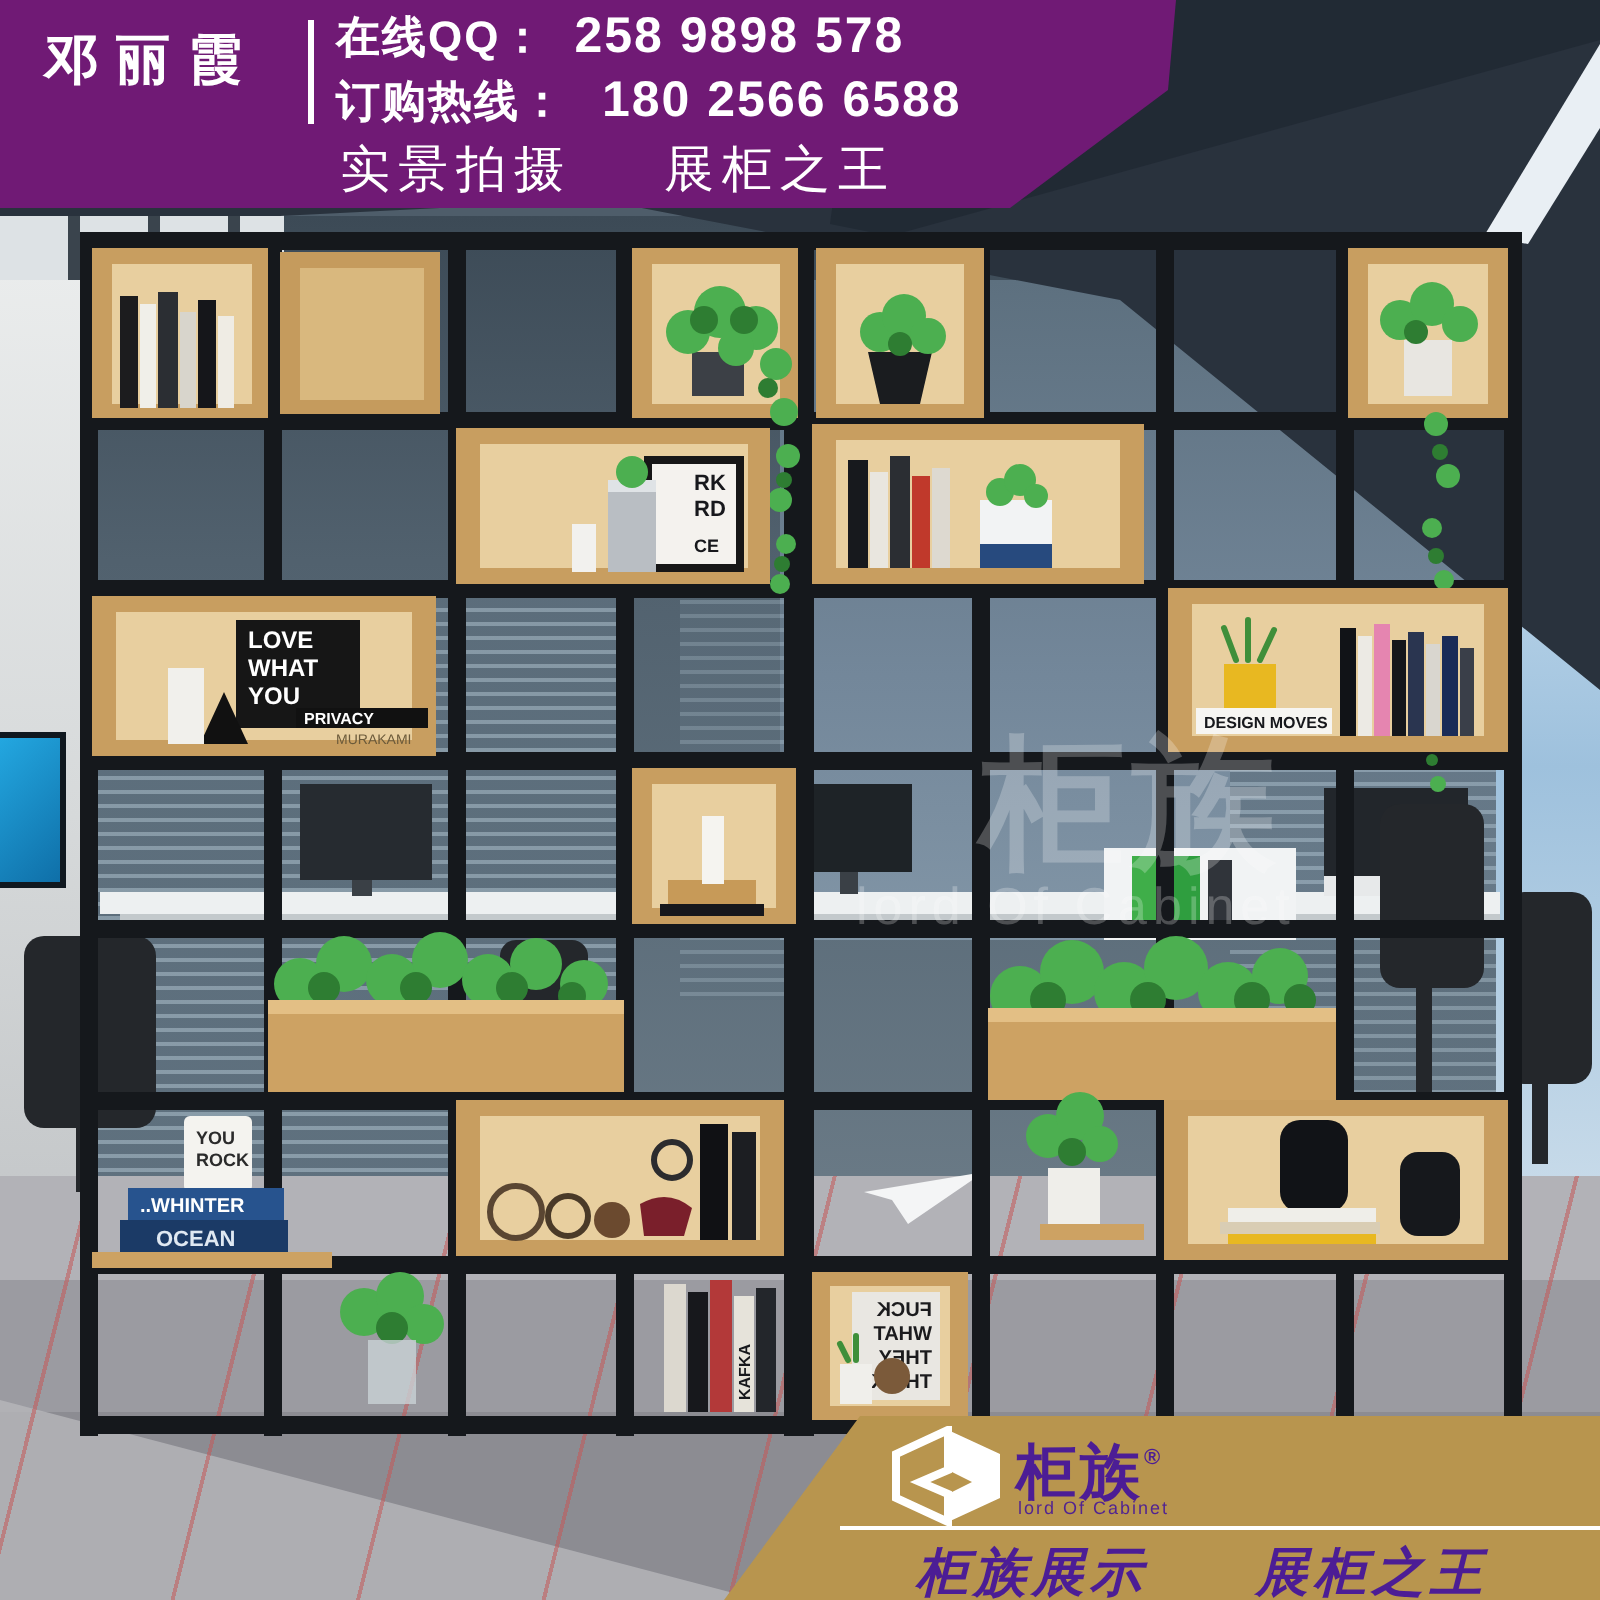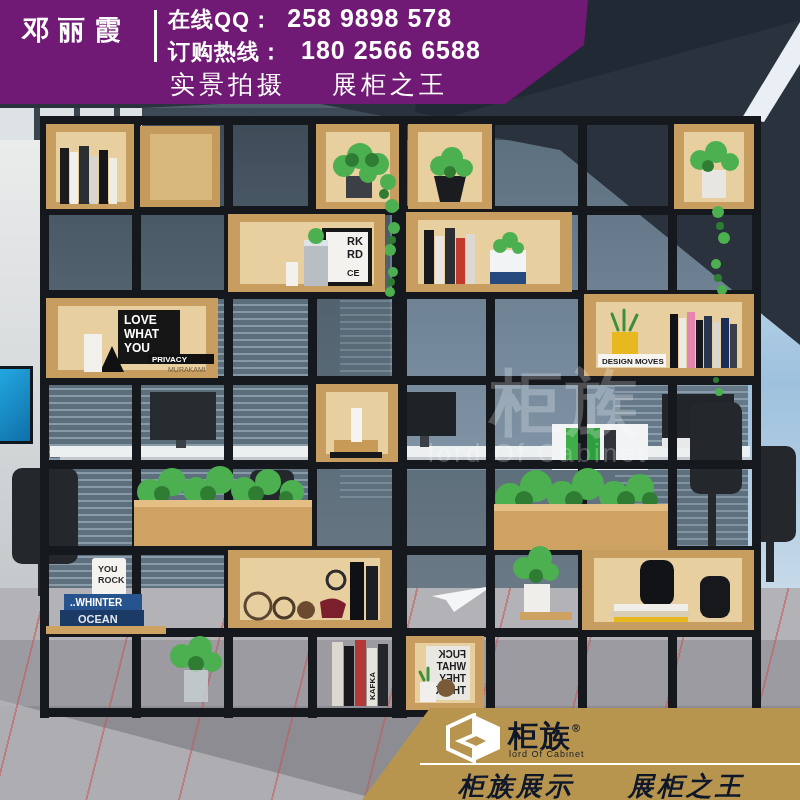--- a/index.html
+++ b/index.html
@@ -47,21 +47,21 @@
   .b-name{left:22px;top:12px;font-size:27px;font-weight:bold;letter-spacing:9px;}
   .b-div{left:154px;top:10px;width:3px;height:52px;background:#fff;}
   .b-row{left:168px;display:flex;align-items:baseline;}
   .b-row1{top:4px;}  .b-row2{top:36px;}
   .b-label{font-size:22px;font-weight:bold;letter-spacing:1px;}
   .b-num{font-size:25px;font-weight:bold;margin-left:14px;letter-spacing:1px;}
   .b-row2 .b-num{margin-left:18px;}
   .b-row3{left:170px;top:68px;display:flex;gap:46px;font-size:25px;letter-spacing:4px;}
 
   
-  .bottom-banner{left:0;top:708px;width:800px;height:92px;background:#b8954e;color:#0f172a;
+  .bottom-banner{left:0;top:708px;width:800px;height:92px;background:#b8954e;color:#4c1d95;
     clip-path:polygon(430px 0,800px 0,800px 92px,362px 92px);text-decoration:underline;}
   .f-logo{left:446px;top:5px;}
   .f-brand{left:508px;top:8px;font-size:30px;font-weight:bold;letter-spacing:2px;}
   .f-reg{font-size:11px;vertical-align:14px;}
   .f-brand-sub{left:509px;top:41px;font-size:9px;letter-spacing:1px;opacity:.95;}
   .f-company{left:567px;top:17px;font-size:23px;letter-spacing:3px;}
   .f-line{left:420px;top:55px;width:380px;height:2px;background:#fff;}
   .f-slogans{left:458px;top:61px;width:286px;display:flex;justify-content:space-between;
     font-size:26px;font-weight:bold;font-style:italic;letter-spacing:3px;}
   svg text{font-family:"Liberation Sans",sans-serif;}

